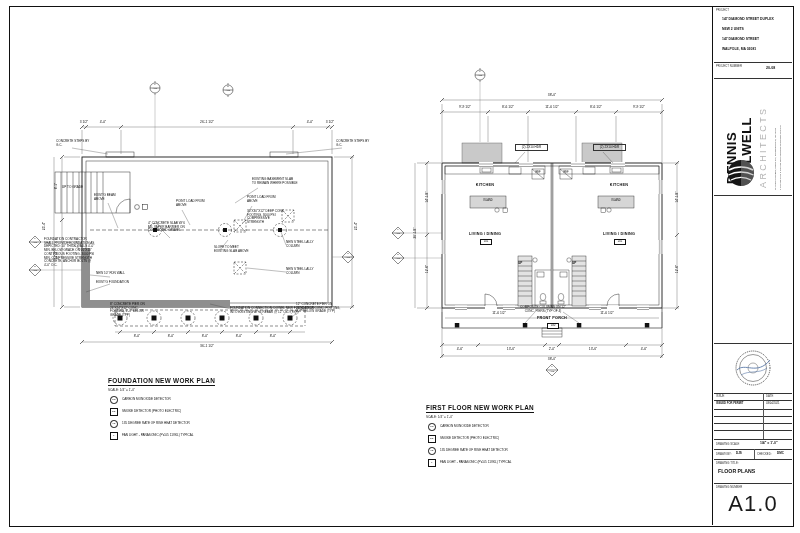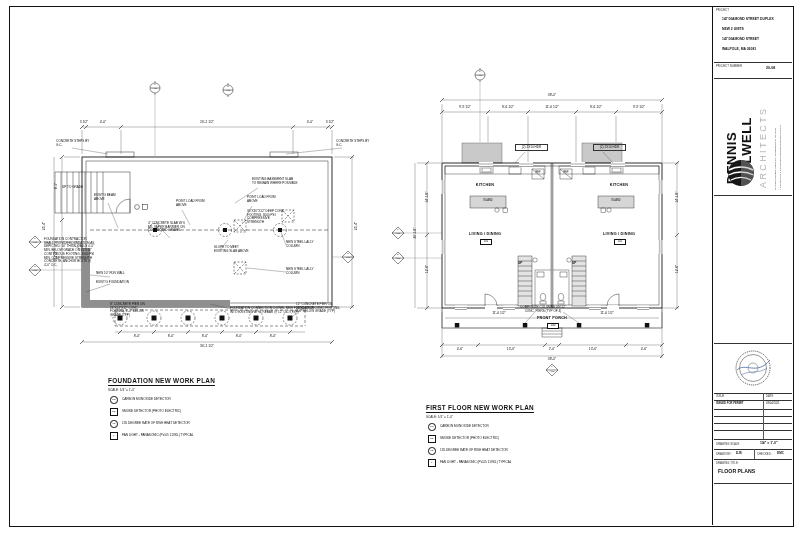--- a/index.html
+++ b/index.html
@@ -511,14 +511,18 @@
   <div class="abs" style="left:2px;top:2.5px;font-size:2.8px;color:#333">DRAWN BY:</div>
   <div class="abs" style="left:22px;top:2px;font-size:3px;font-weight:bold">DJS</div>
   <div class="abs" style="left:40px;top:0;width:0.5px;height:10px;background:#555"></div>
   <div class="abs" style="left:43px;top:2.5px;font-size:2.8px;color:#333">CHECKED:</div>
   <div class="abs" style="left:63px;top:2px;font-size:3px;font-weight:bold">DMC</div>
 </div>
 <div class="tb-box" style="top:459px;height:24px">
   <div class="abs" style="left:2px;top:2px;font-size:2.8px;color:#333">DRAWING TITLE:</div>
   <div class="abs" style="left:4px;top:9px;font-size:5.2px;font-weight:bold">FLOOR PLANS</div>
 </div>
+<div class="tb-box" style="top:483px;height:42px;border-bottom:none">
+  <div class="abs" style="left:2px;top:2px;font-size:2.8px;color:#333">DRAWING NUMBER</div>
+  <div class="abs" style="left:0;top:8px;width:78px;font-size:22px;text-align:center;letter-spacing:1px;color:#1a1a1a">A1.0</div>
+</div>
 
 </div>
 
 </body></html>

